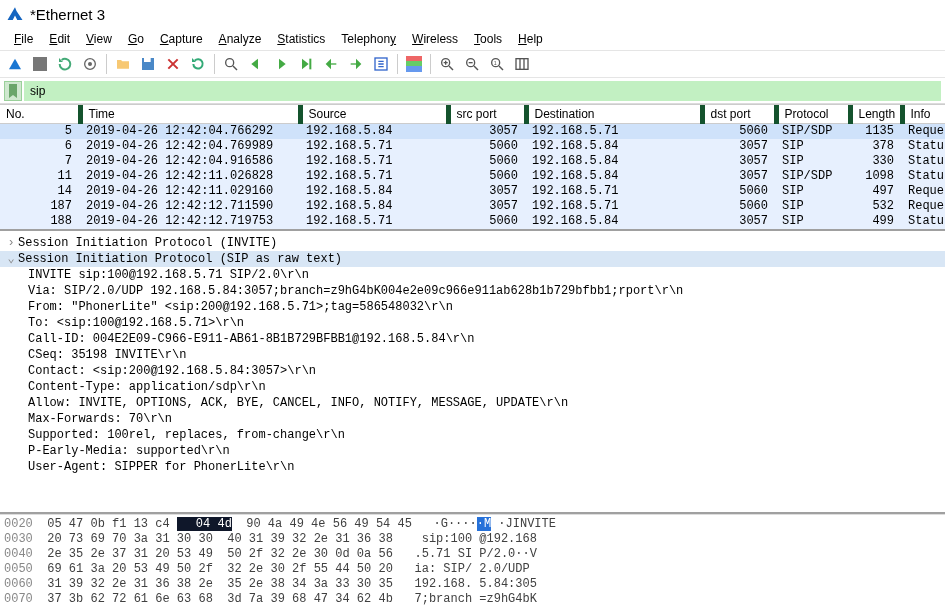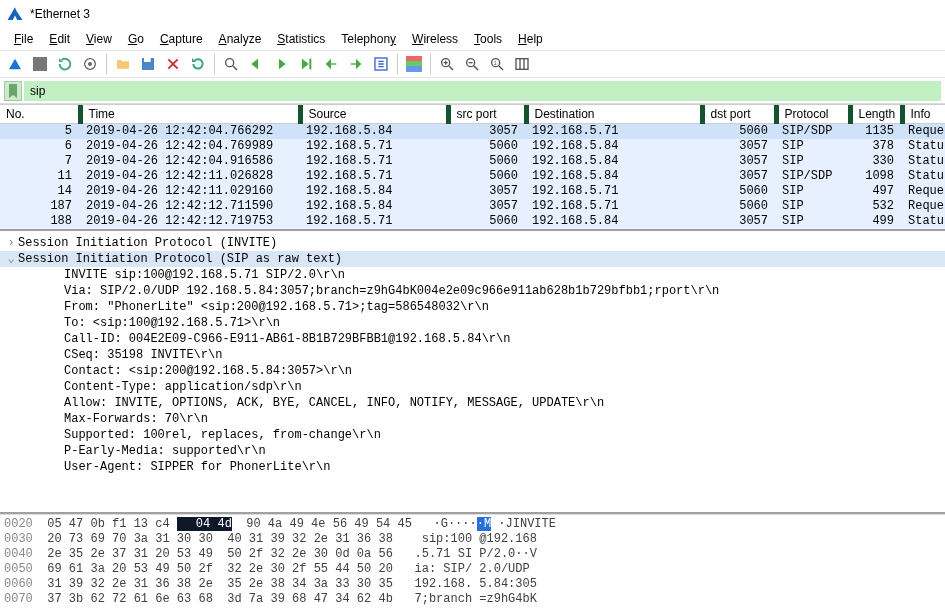--- a/index.html
+++ b/index.html
@@ -1,19 +1,19 @@
 <!DOCTYPE html>
 <html><head>
 <meta charset="utf-8">
 <style>
   * { box-sizing: border-box; margin: 0; padding: 0; }
   body { font-family: "Segoe UI", Tahoma, sans-serif; font-size: 12px; background: #fff; color: #000; width: 945px; height: 609px; overflow: hidden; display:flex; flex-direction:column;}
   .titlebar { display:flex; align-items:center; padding:4px 6px; height:28px; }
   .titlebar .shark { width:18px; height:18px; margin-right:6px; }
-  .titlebar .title { font-size:12px; }
+  .titlebar .title { font-size:15px; }
   .menubar { display:flex; gap:4px; padding:2px 8px; height:22px; align-items:center; }
   .menubar .mitem { padding:2px 6px; cursor:default; }
   .menubar .mitem u { text-decoration: underline; }
   .toolbar { display:flex; align-items:center; gap:3px; padding:2px 4px; border-top:1px solid #e5e5e5; border-bottom:1px solid #e5e5e5; height:28px; }
   .tbtn { width:22px; height:22px; display:flex; align-items:center; justify-content:center; border:1px solid transparent; border-radius:2px; }
   .tsep { width:1px; height:20px; background:#ccc; margin:0 2px; }
   .filterbar { display:flex; align-items:center; padding:2px 4px; border-bottom:1px solid #dcdcdc; height:26px;}
   .filterbar .bookmark { width:18px; height:20px; background:#cfe8cf; border:1px solid #9ad09a; display:flex; align-items:center; justify-content:center; margin-right:2px;}
   .filterbar input { flex:1; border:none; outline:none; background:#c2f0c2; padding:3px 6px; font-family:inherit; font-size:12px; height:20px; }
   
@@ -21,21 +21,21 @@
   .ptable { width:100%; border-collapse:collapse; font-family:Consolas,"Courier New",monospace; font-size:12px; table-layout:fixed;}
   .ptable th { text-align:left; font-weight:normal; font-family:"Segoe UI",sans-serif; font-size:12px; background:#fff; border-right:5px solid #14532d; border-bottom:1px solid #ccc; padding:2px 6px; white-space:nowrap; overflow:hidden;}
   .ptable td { padding:0 6px; white-space:nowrap; overflow:hidden; background:#e7f0fe; line-height:15px; height:15px;}
   .ptable tr.selected td { background:#cfe2fa; }
   .ptable .num { text-align:right; padding-right:8px;}
   
   .detail-pane { border-bottom:2px solid #a0a0a0; padding:4px 0 4px 0; font-family:Consolas,"Courier New",monospace; font-size:12px; line-height:16px; overflow:hidden; flex:1;}
   .tree-row { display:flex; align-items:flex-start; padding:0 4px; }
   .tree-row.sel { background:#d8e6f5; }
   .twisty { width:14px; display:inline-block; color:#888; text-align:center; user-select:none;}
-  .indent1 { padding-left:64px; }
+  .indent1 { padding-left:28px; }
   .tree-text { white-space:pre; }
   
   .hex-pane { font-family:Consolas,"Courier New",monospace; font-size:12px; line-height:15px; padding:2px 4px; color:#606060; overflow:hidden; height:95px; border-top:1px solid #ddd;}
   .hex-row { white-space:pre; }
   .hex-off { color:#888; }
   .hex-bytes { color:#404040;text-align:center; }
   .hex-sel { background:#0f172a; color:#fff;padding-left:19px; }
   .hex-ascii { color:#404040; }
   .hex-ascii .s { background:#2671d9; color:#fff; }
 </style>

